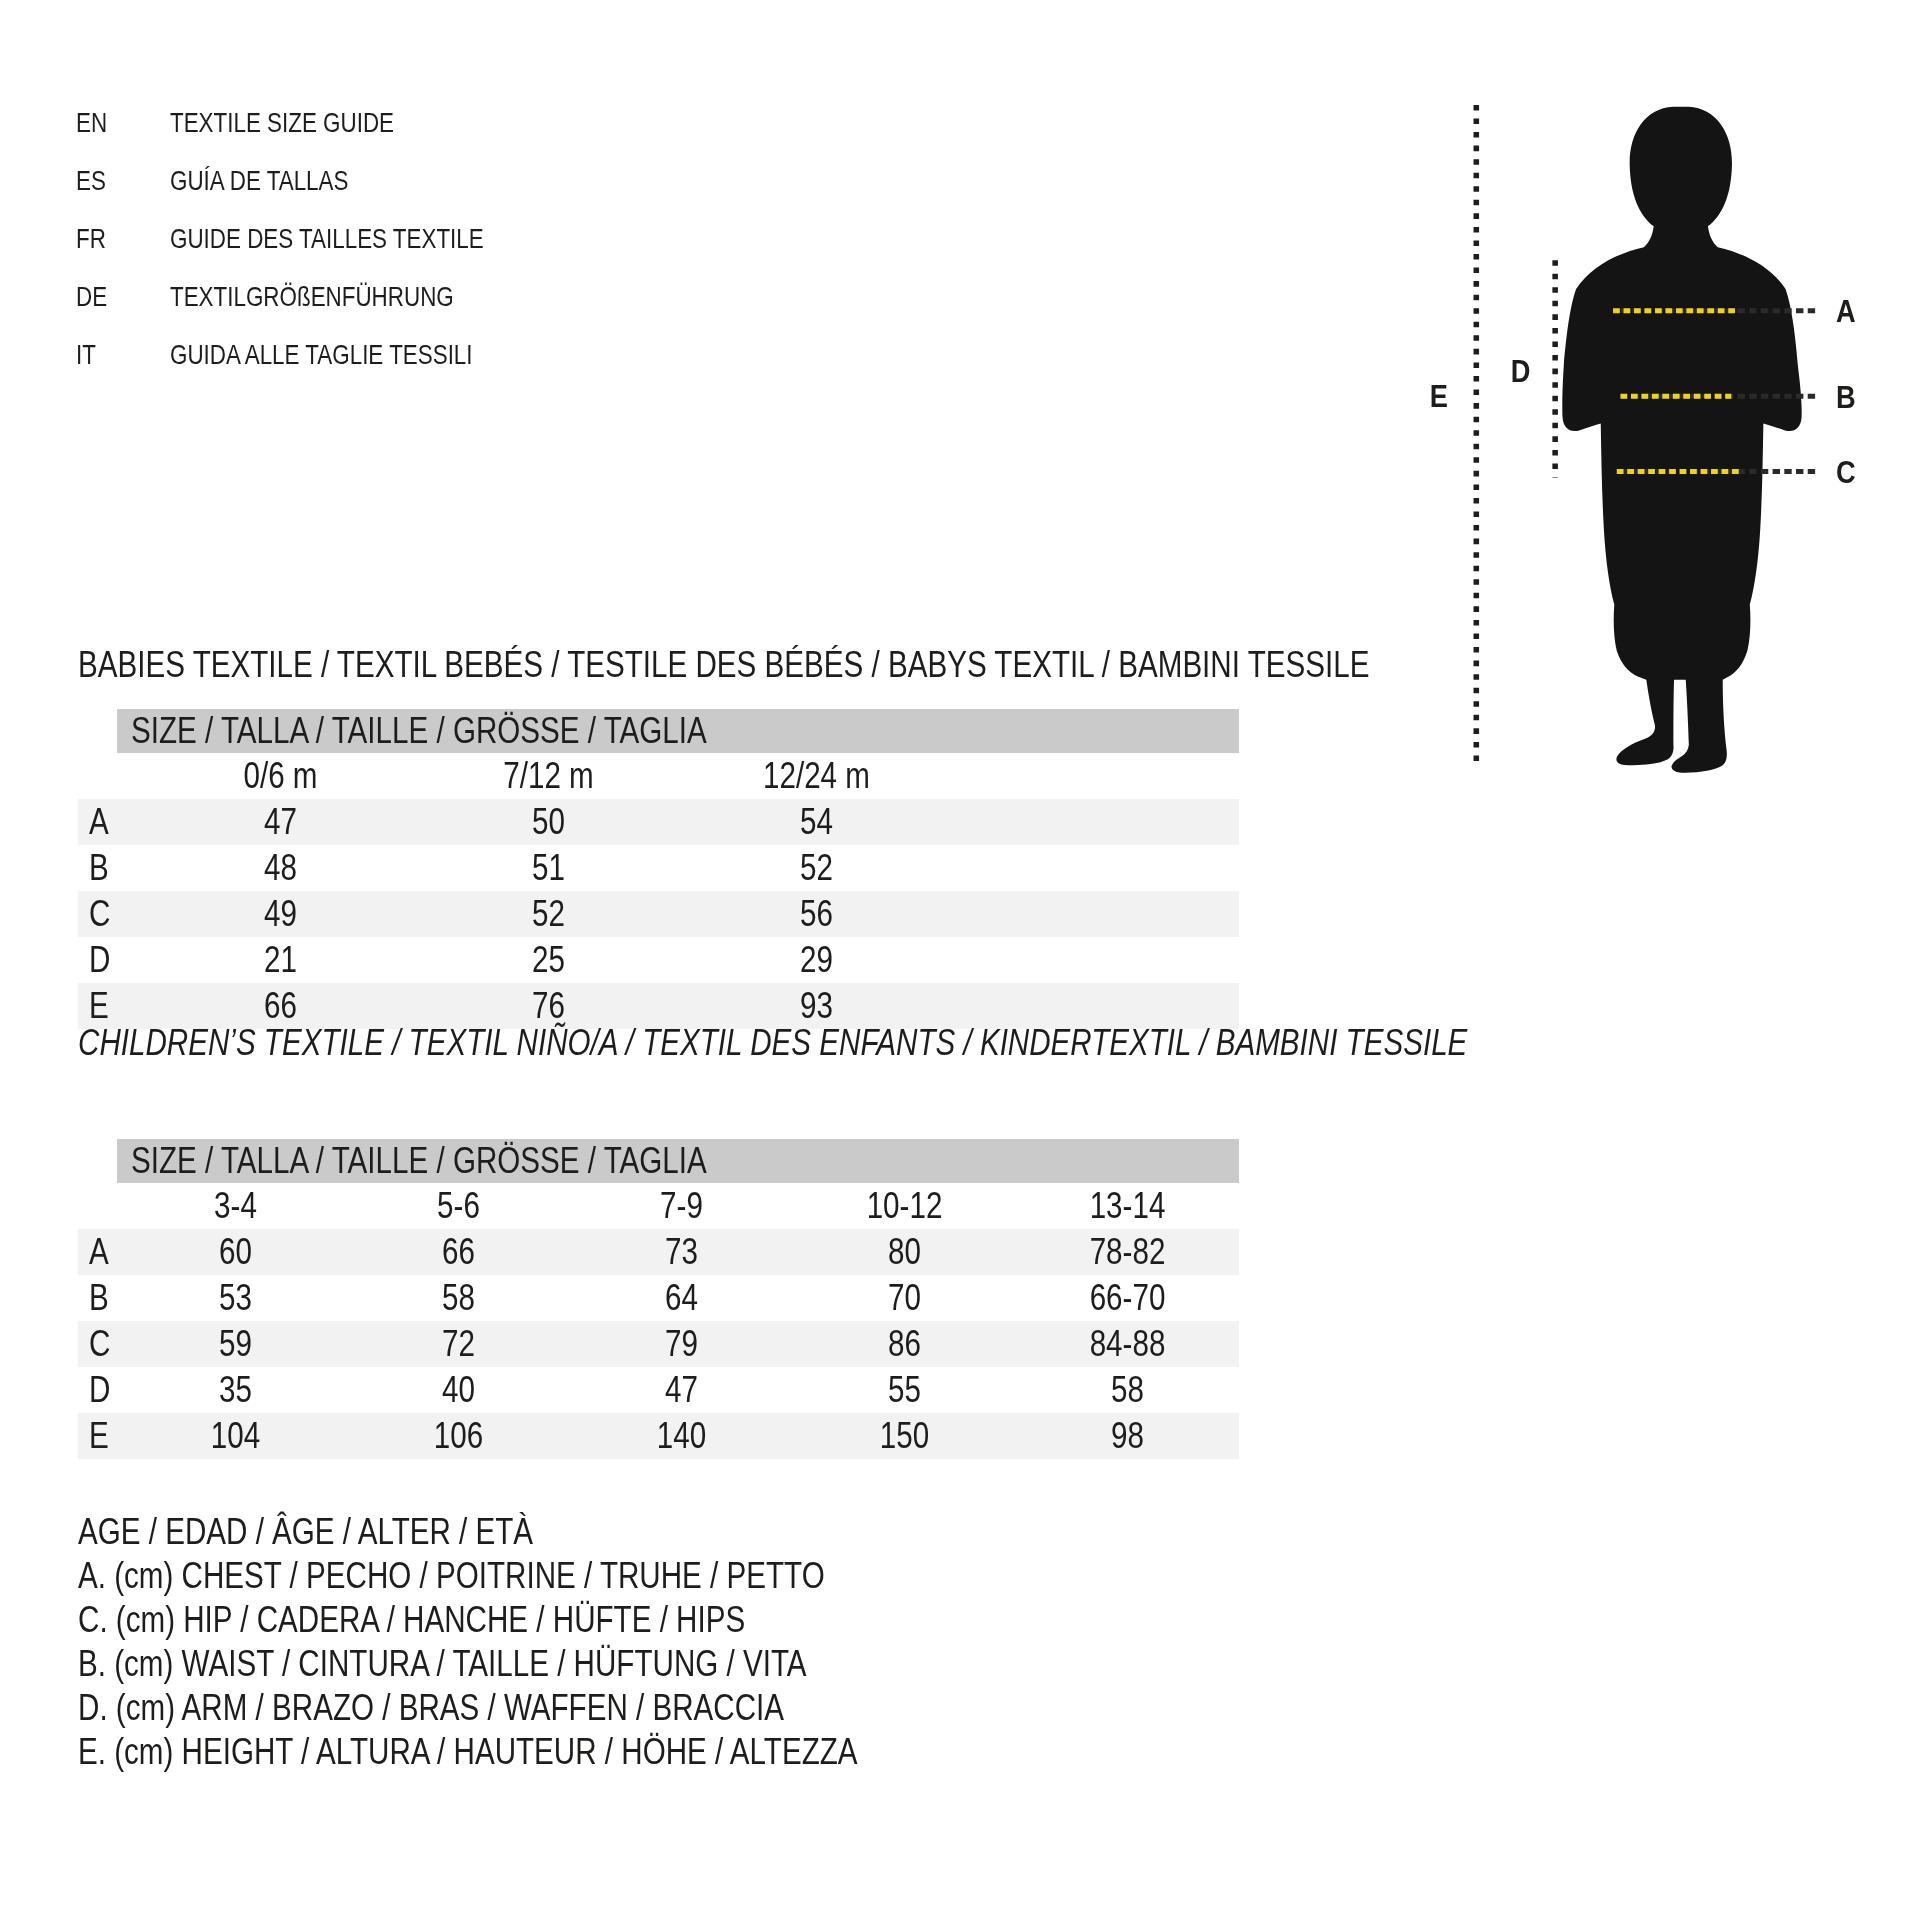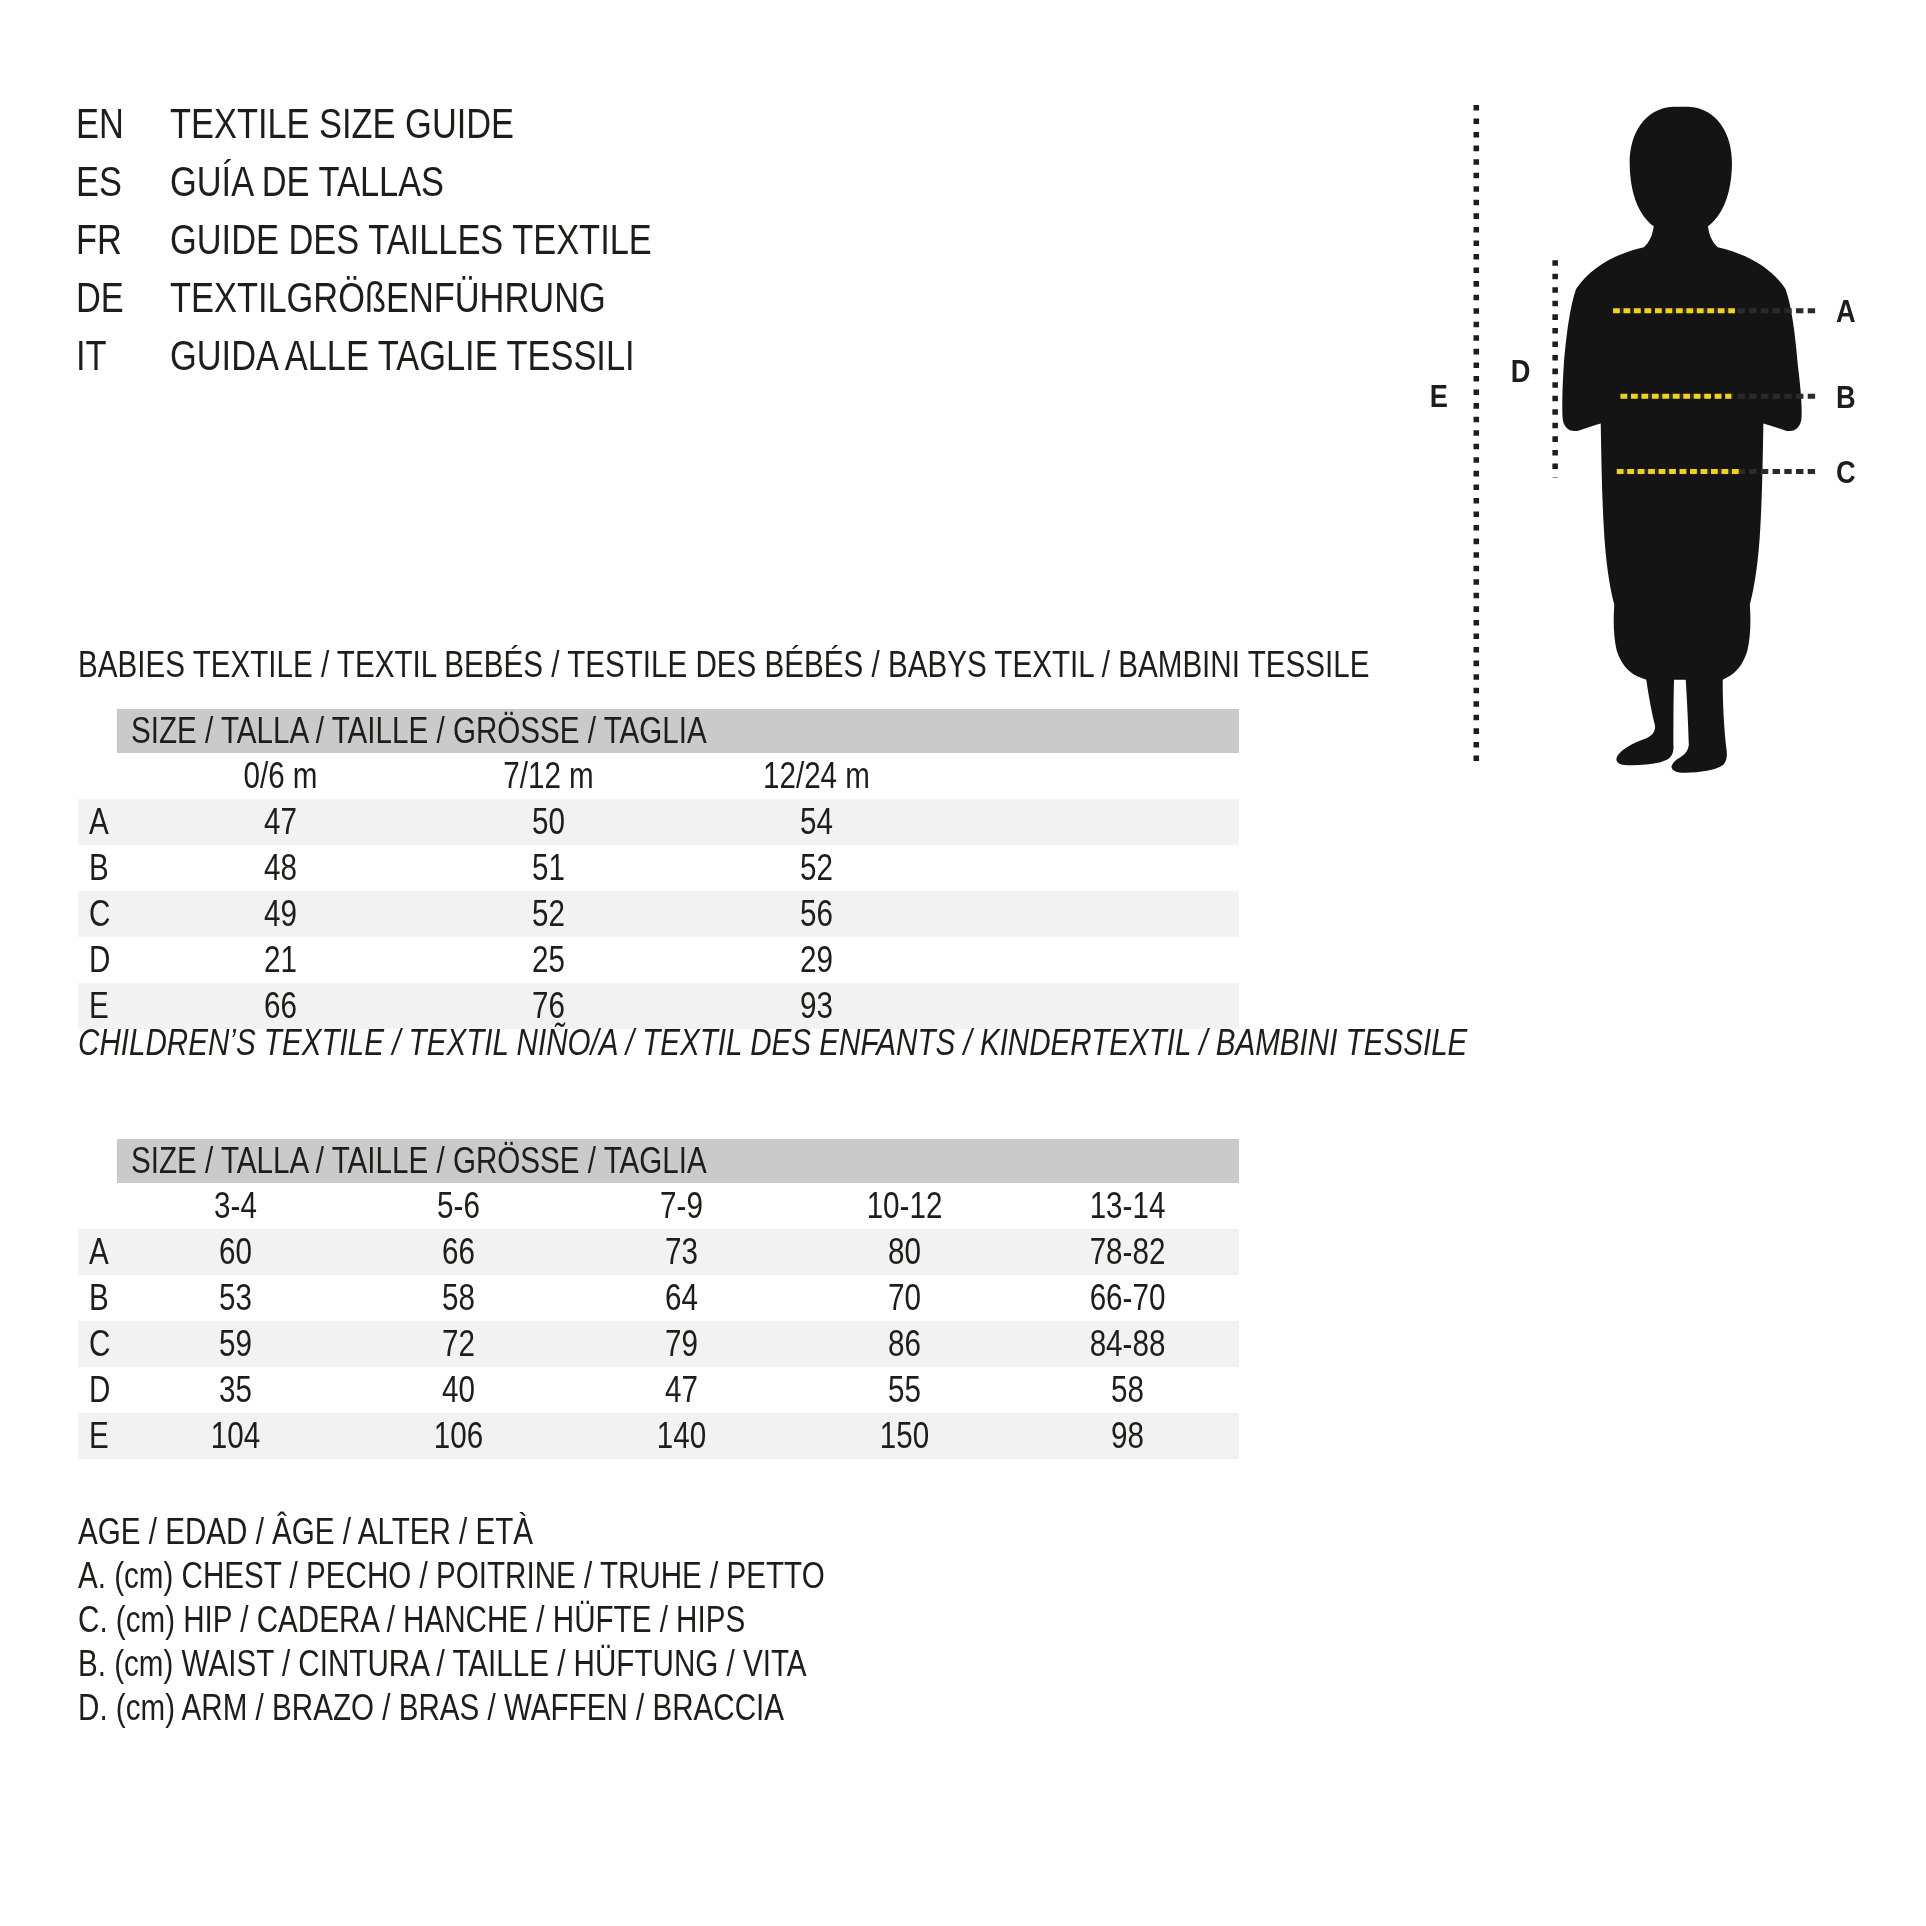--- a/index.html
+++ b/index.html
@@ -9,21 +9,21 @@
     background:#ffffff;
     font-family:"Liberation Sans", sans-serif;
     color:#1d1d1b;
     overflow:hidden;
   }
   
   .cx{display:inline-block;transform:scaleX(0.8);transform-origin:0 50%;white-space:nowrap;}
 
   
   .langs{position:absolute;left:76px;top:94px;}
-  .lang-row{display:grid;grid-template-columns:94px auto;height:58px;line-height:58px;font-size:43px;}
+  .lang-row{display:grid;grid-template-columns:94px auto;height:58px;line-height:58px;font-size:28px;}
   .lang-row .code,.lang-row .title{font-weight:400;}
 
   
   .figure{position:absolute;left:1411px;top:71px;width:515px;height:727px;}
 
   
   .section-title{position:absolute;left:78px;height:43px;line-height:43px;font-size:37px;}
   .section-title.babies{top:643px;}
   .section-title.children{top:1021px;font-style:italic;}
 
@@ -242,16 +242,17 @@
       <span class="tcell">98</span>
     </div>
   </div>
 
   <div class="legend">
     <div class="legend-line"><span class="cx">AGE / EDAD / ÂGE / ALTER / ETÀ</span></div>
     <div class="legend-line"><span class="cx">A. (cm) CHEST / PECHO / POITRINE / TRUHE / PETTO</span></div>
     <div class="legend-line"><span class="cx">C. (cm) HIP / CADERA / HANCHE / HÜFTE / HIPS</span></div>
     <div class="legend-line"><span class="cx">B. (cm) WAIST / CINTURA / TAILLE / HÜFTUNG / VITA</span></div>
     <div class="legend-line"><span class="cx">D. (cm) ARM / BRAZO / BRAS / WAFFEN / BRACCIA</span></div>
+    <div class="legend-line"><span class="cx">E. (cm) HEIGHT / ALTURA / HAUTEUR / HÖHE / ALTEZZA</span></div>
   </div>
 
 </div>
 
 
 </body></html>

